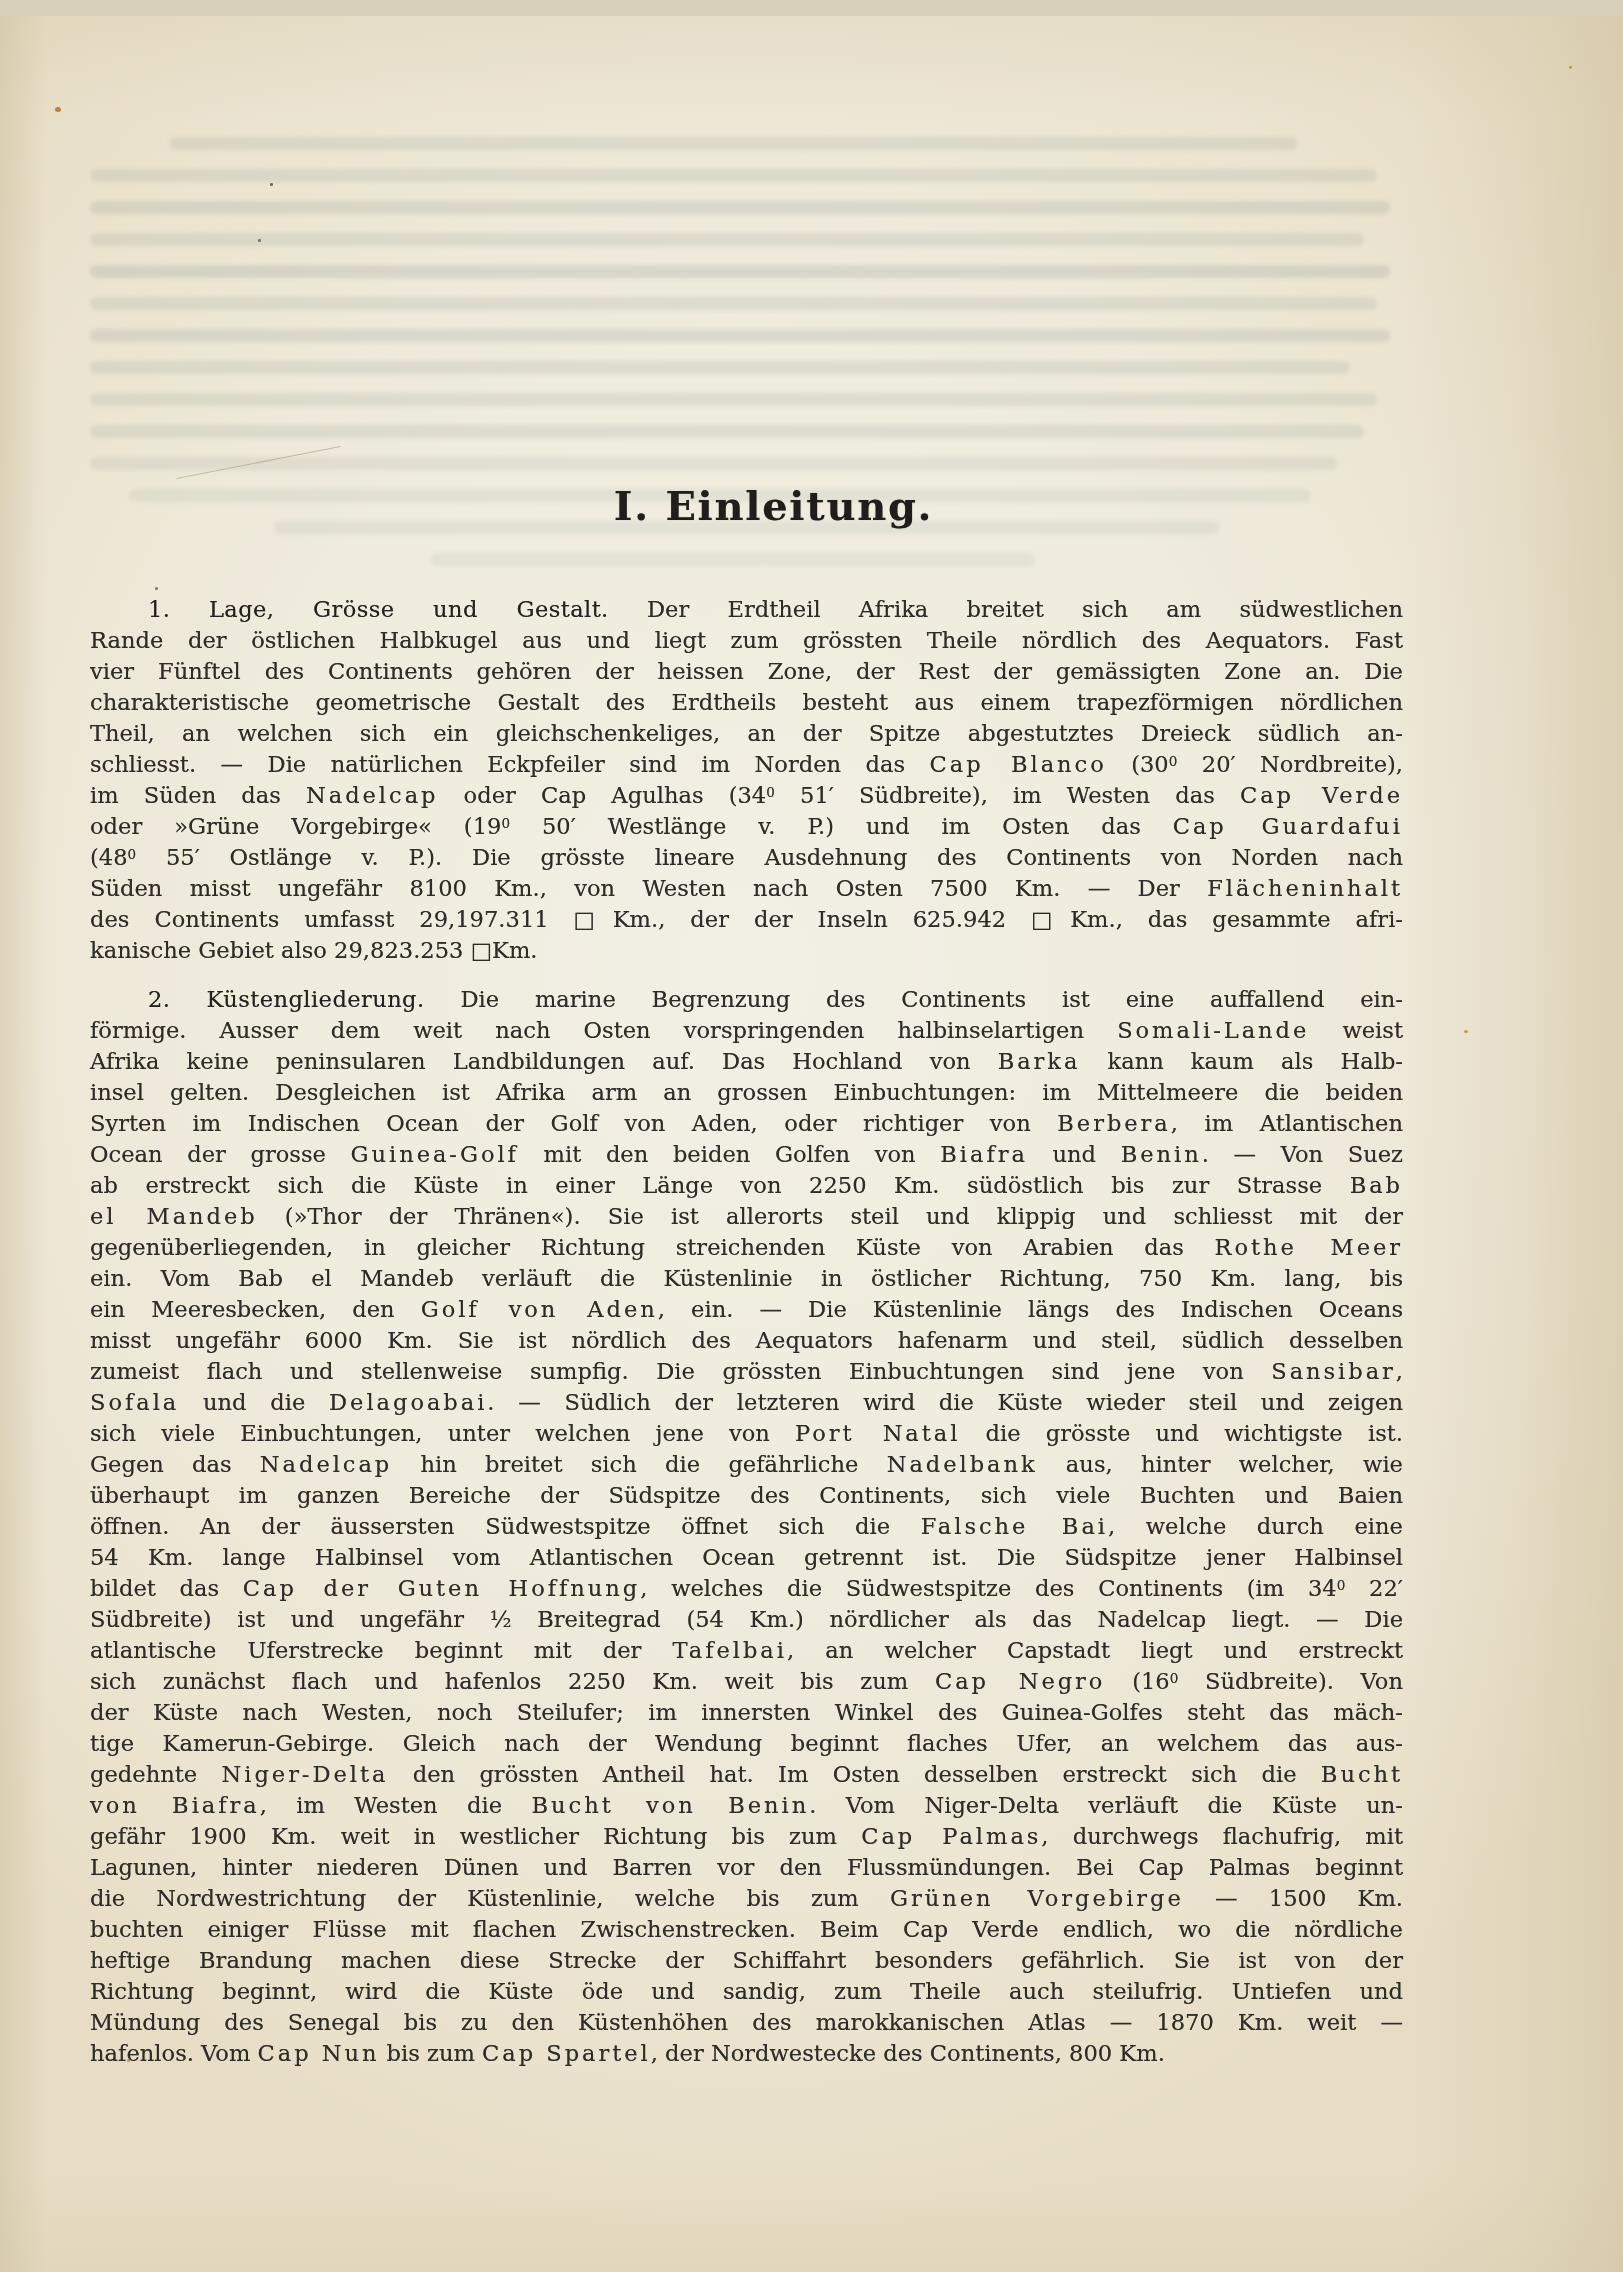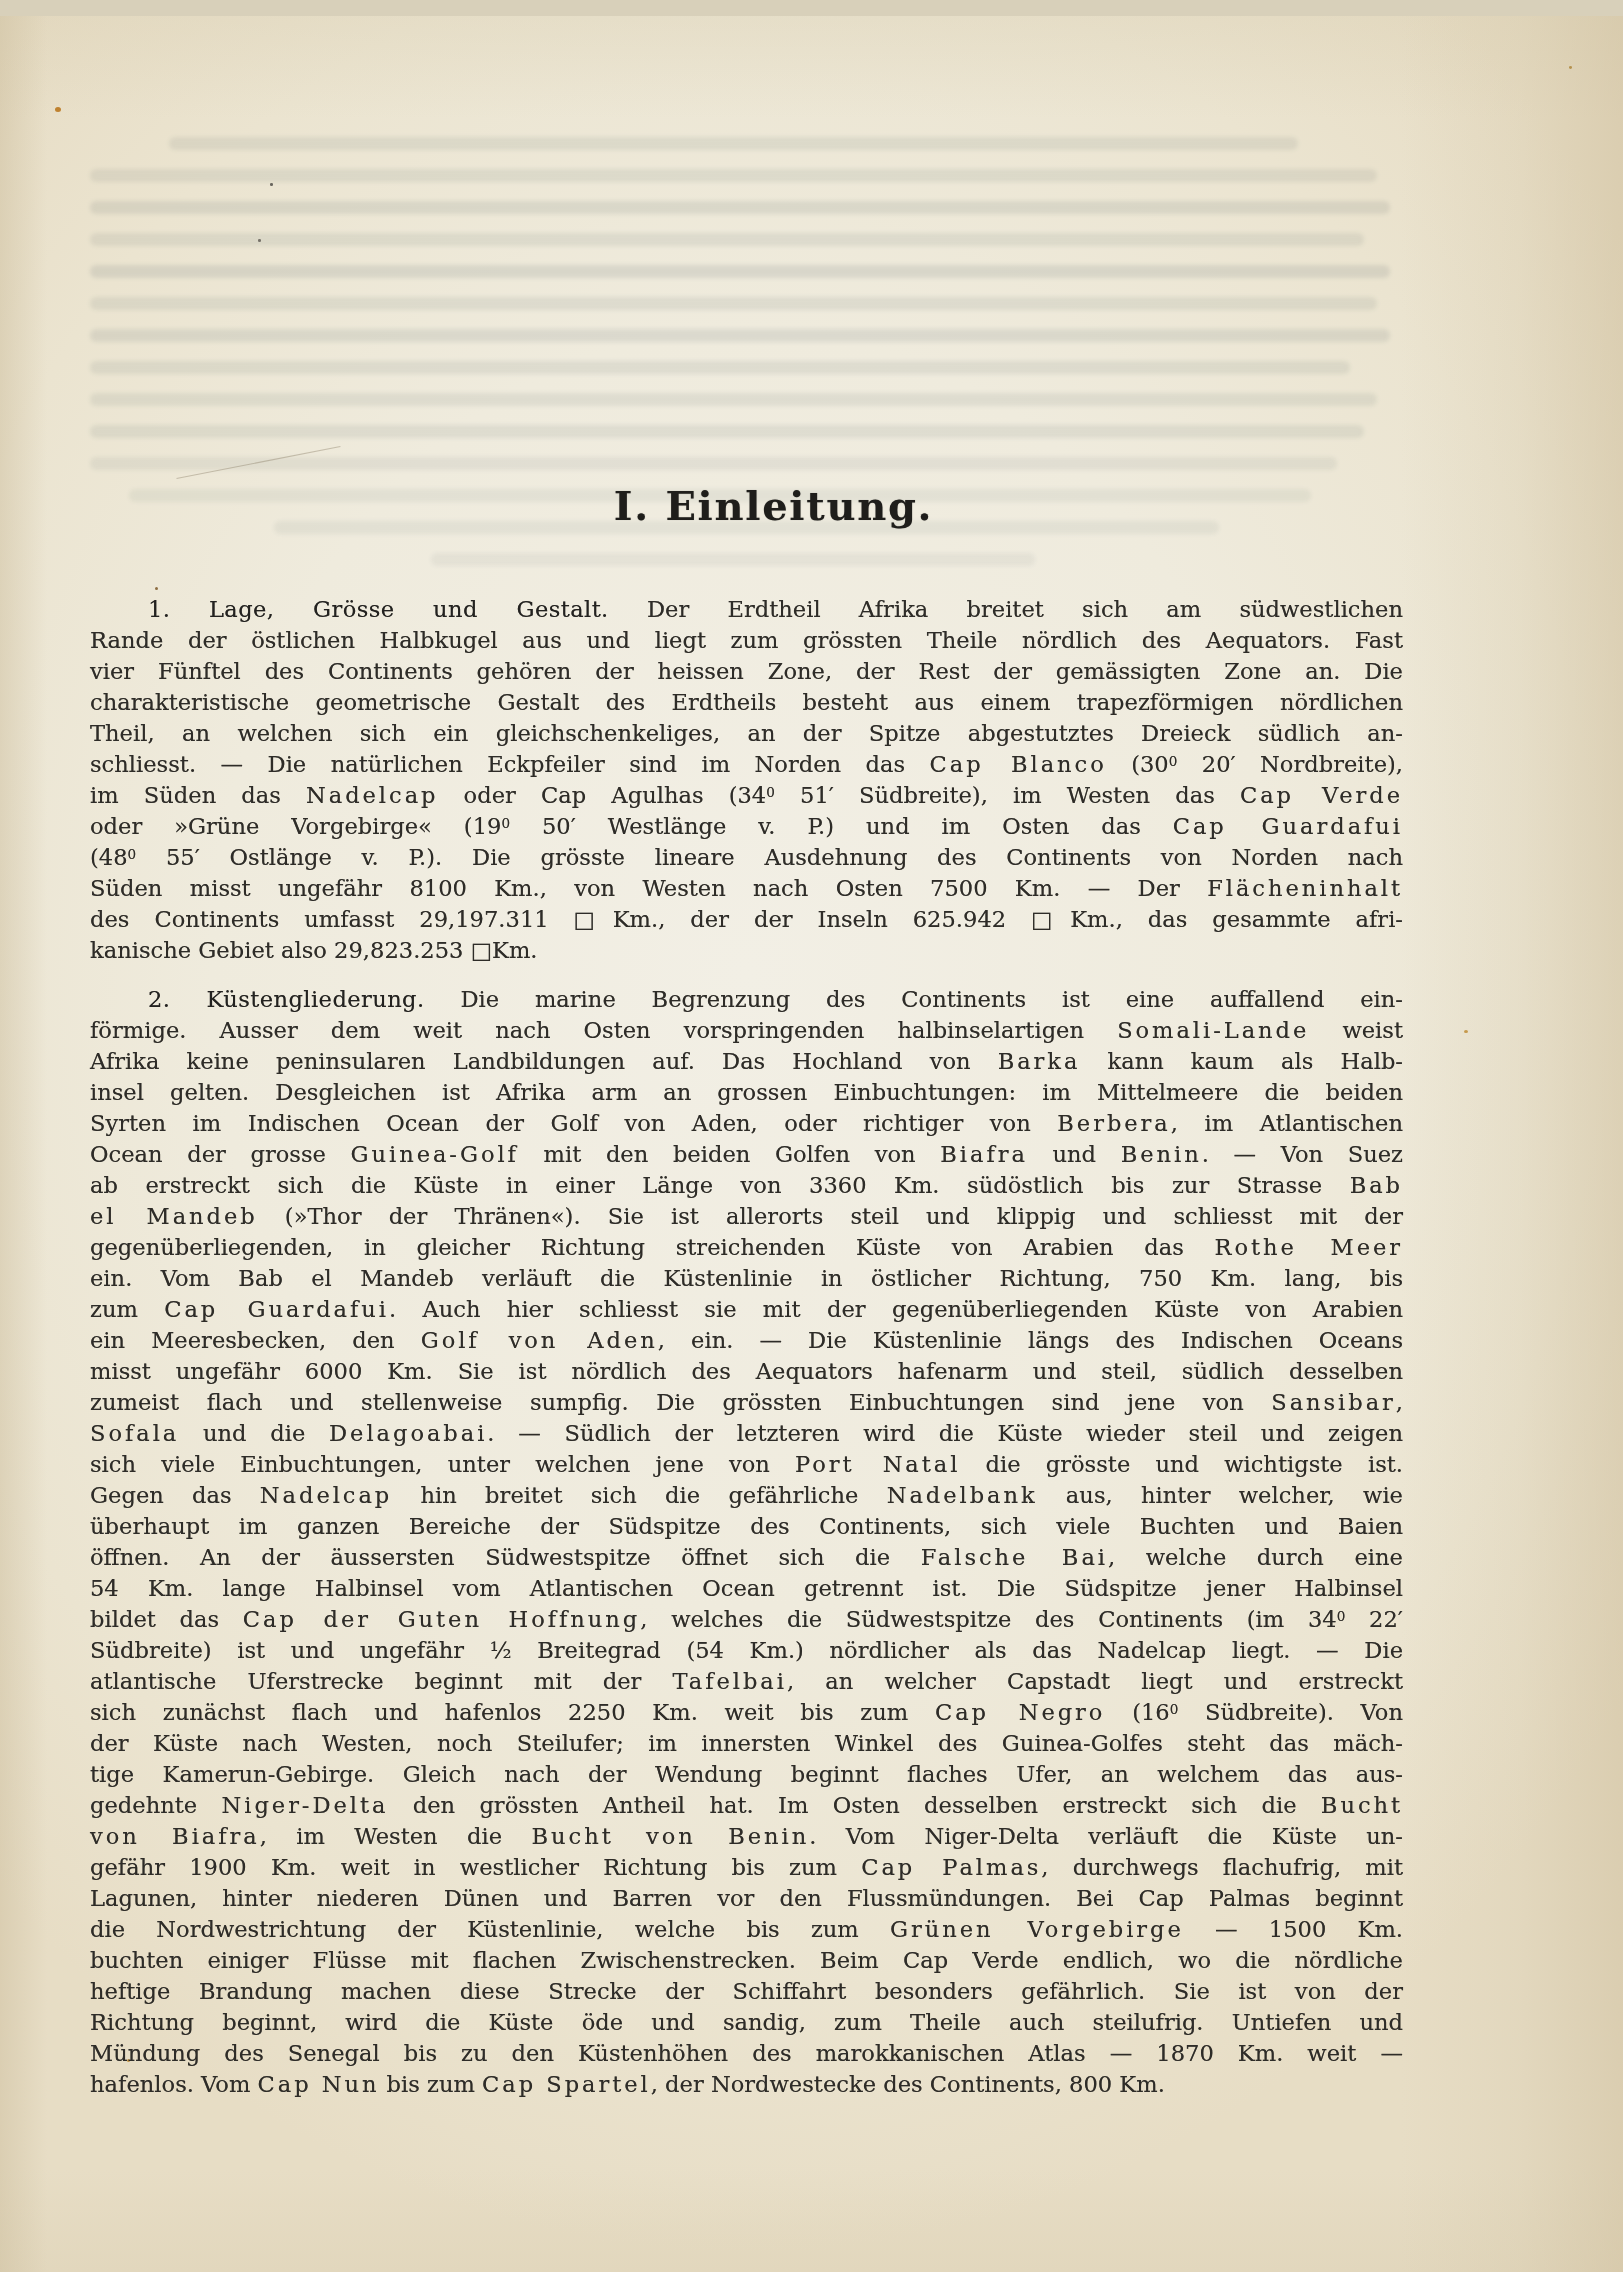--- a/index.html
+++ b/index.html
@@ -130,25 +130,24 @@
         <div class="ln"><span>des Continents umfasst 29,197.311 □Km., der der Inseln 625.942 □Km., das gesammte afri-</span></div>
         <div class="ln last"><span>kanische Gebiet also 29,823.253 □Km.</span></div>
       </div>
       <div class="para">
         <div class="ln ind"><b class="lead">2. Küstengliederung.</b><span> Die marine Begrenzung des Continents ist eine auffallend ein-</span></div>
         <div class="ln"><span>förmige. Ausser dem weit nach Osten vorspringenden halbinselartigen </span><span class="sp">Somali-Lande</span><span> weist</span></div>
         <div class="ln"><span>Afrika keine peninsularen Landbildungen auf. Das Hochland von </span><span class="sp">Barka</span><span> kann kaum als Halb-</span></div>
         <div class="ln"><span>insel gelten. Desgleichen ist Afrika arm an grossen Einbuchtungen: im Mittelmeere die beiden</span></div>
         <div class="ln"><span>Syrten im Indischen Ocean der Golf von Aden, oder richtiger von </span><span class="sp">Berbera</span><span>, im Atlantischen</span></div>
         <div class="ln"><span>Ocean der grosse </span><span class="sp">Guinea-Golf</span><span> mit den beiden Golfen von </span><span class="sp">Biafra</span><span> und </span><span class="sp">Benin</span><span>. — Von Suez</span></div>
-        <div class="ln"><span>ab erstreckt sich die Küste in einer Länge von 3360 Km. südöstlich bis zur Strasse </span><span class="sp">Bab</span></div>
+        <div class="ln"><span>ab erstreckt sich die Küste in einer Länge von 2250 Km. südöstlich bis zur Strasse </span><span class="sp">Bab</span></div>
         <div class="ln"><span class="sp">el Mandeb</span><span> (»Thor der Thränen«). Sie ist allerorts steil und klippig und schliesst mit der</span></div>
         <div class="ln"><span>gegenüberliegenden, in gleicher Richtung streichenden Küste von Arabien das </span><span class="sp">Rothe Meer</span></div>
         <div class="ln"><span>ein. Vom Bab el Mandeb verläuft die Küstenlinie in östlicher Richtung, 750 Km. lang, bis</span></div>
-        <div class="ln"><span>zum </span><span class="sp">Cap Guardafui</span><span>. Auch hier schliesst sie mit der gegenüberliegenden Küste von Arabien</span></div>
         <div class="ln"><span>ein Meeresbecken, den </span><span class="sp">Golf von Aden</span><span>, ein. — Die Küstenlinie längs des Indischen Oceans</span></div>
         <div class="ln"><span>misst ungefähr 6000 Km. Sie ist nördlich des Aequators hafenarm und steil, südlich desselben</span></div>
         <div class="ln"><span>zumeist flach und stellenweise sumpfig. Die grössten Einbuchtungen sind jene von </span><span class="sp">Sansibar</span><span>,</span></div>
         <div class="ln"><span class="sp">Sofala</span><span> und die </span><span class="sp">Delagoabai</span><span>. — Südlich der letzteren wird die Küste wieder steil und zeigen</span></div>
         <div class="ln"><span>sich viele Einbuchtungen, unter welchen jene von </span><span class="sp">Port Natal</span><span> die grösste und wichtigste ist.</span></div>
         <div class="ln"><span>Gegen das </span><span class="sp">Nadelcap</span><span> hin breitet sich die gefährliche </span><span class="sp">Nadelbank</span><span> aus, hinter welcher, wie</span></div>
         <div class="ln"><span>überhaupt im ganzen Bereiche der Südspitze des Continents, sich viele Buchten und Baien</span></div>
         <div class="ln"><span>öffnen. An der äussersten Südwestspitze öffnet sich die </span><span class="sp">Falsche Bai</span><span>, welche durch eine</span></div>
         <div class="ln"><span>54 Km. lange Halbinsel vom Atlantischen Ocean getrennt ist. Die Südspitze jener Halbinsel</span></div>
         <div class="ln"><span>bildet das </span><span class="sp">Cap der Guten Hoffnung</span><span>, welches die Südwestspitze des Continents (im 34</span><sup>0</sup><span> 22′</span></div>

